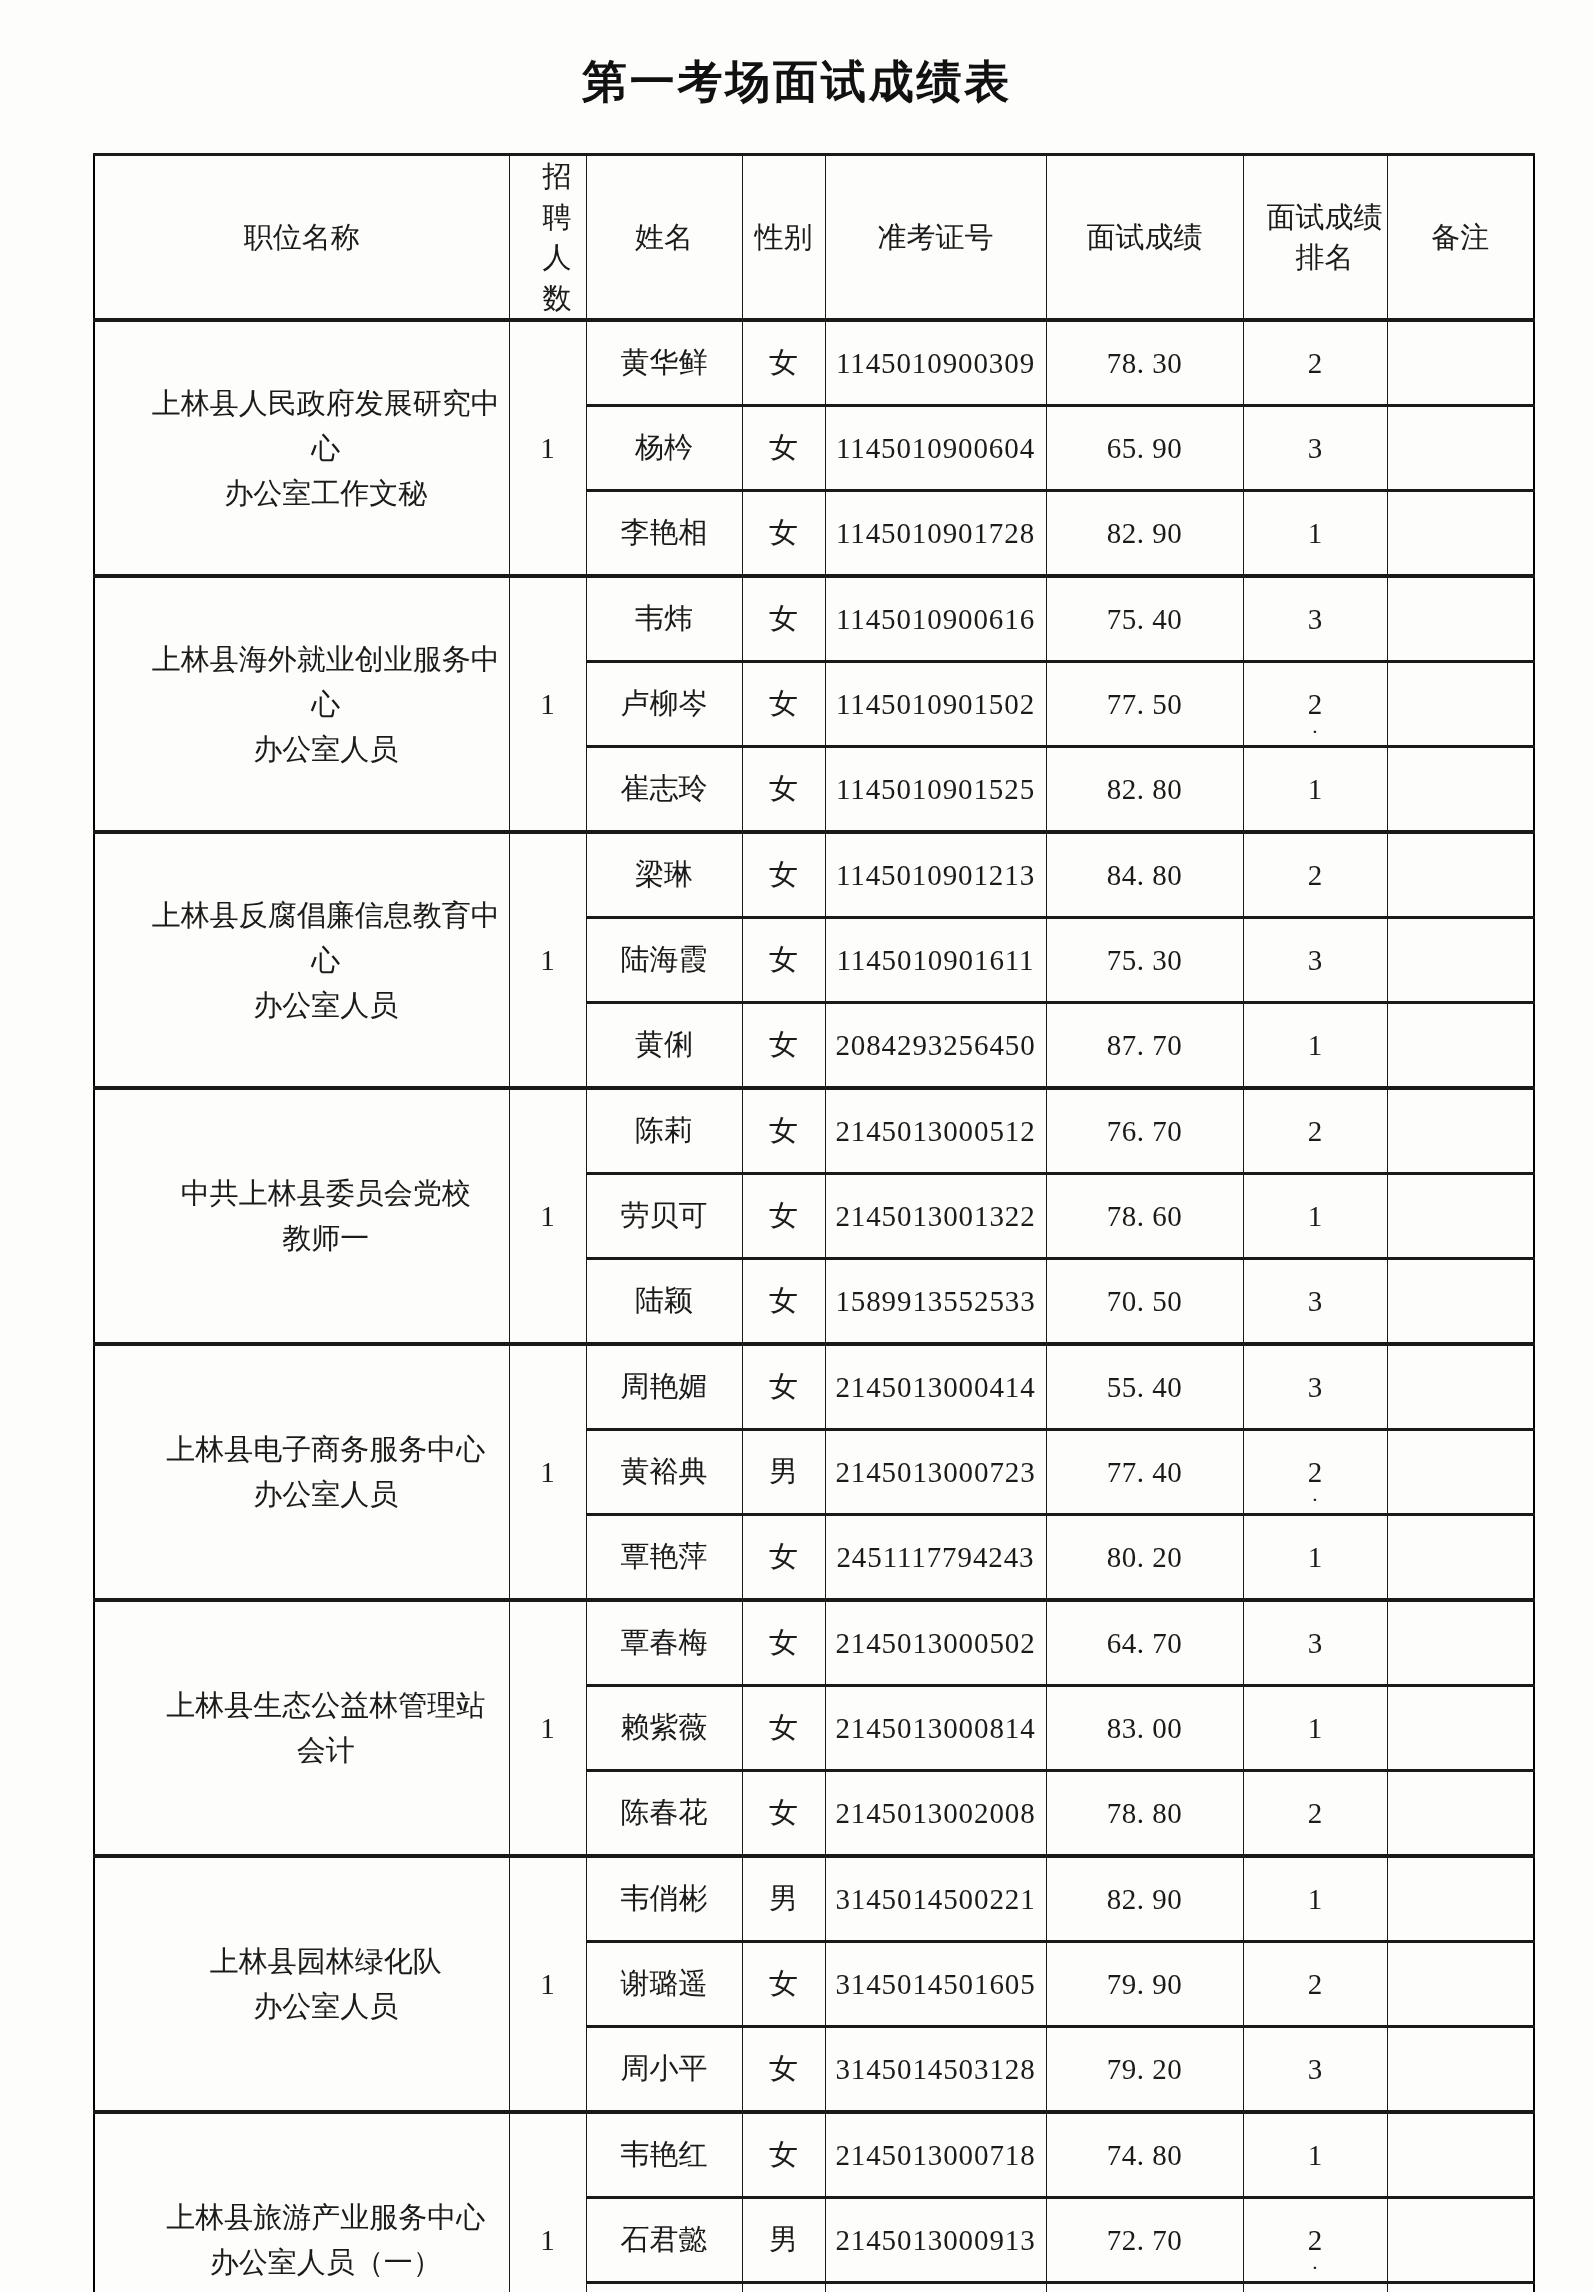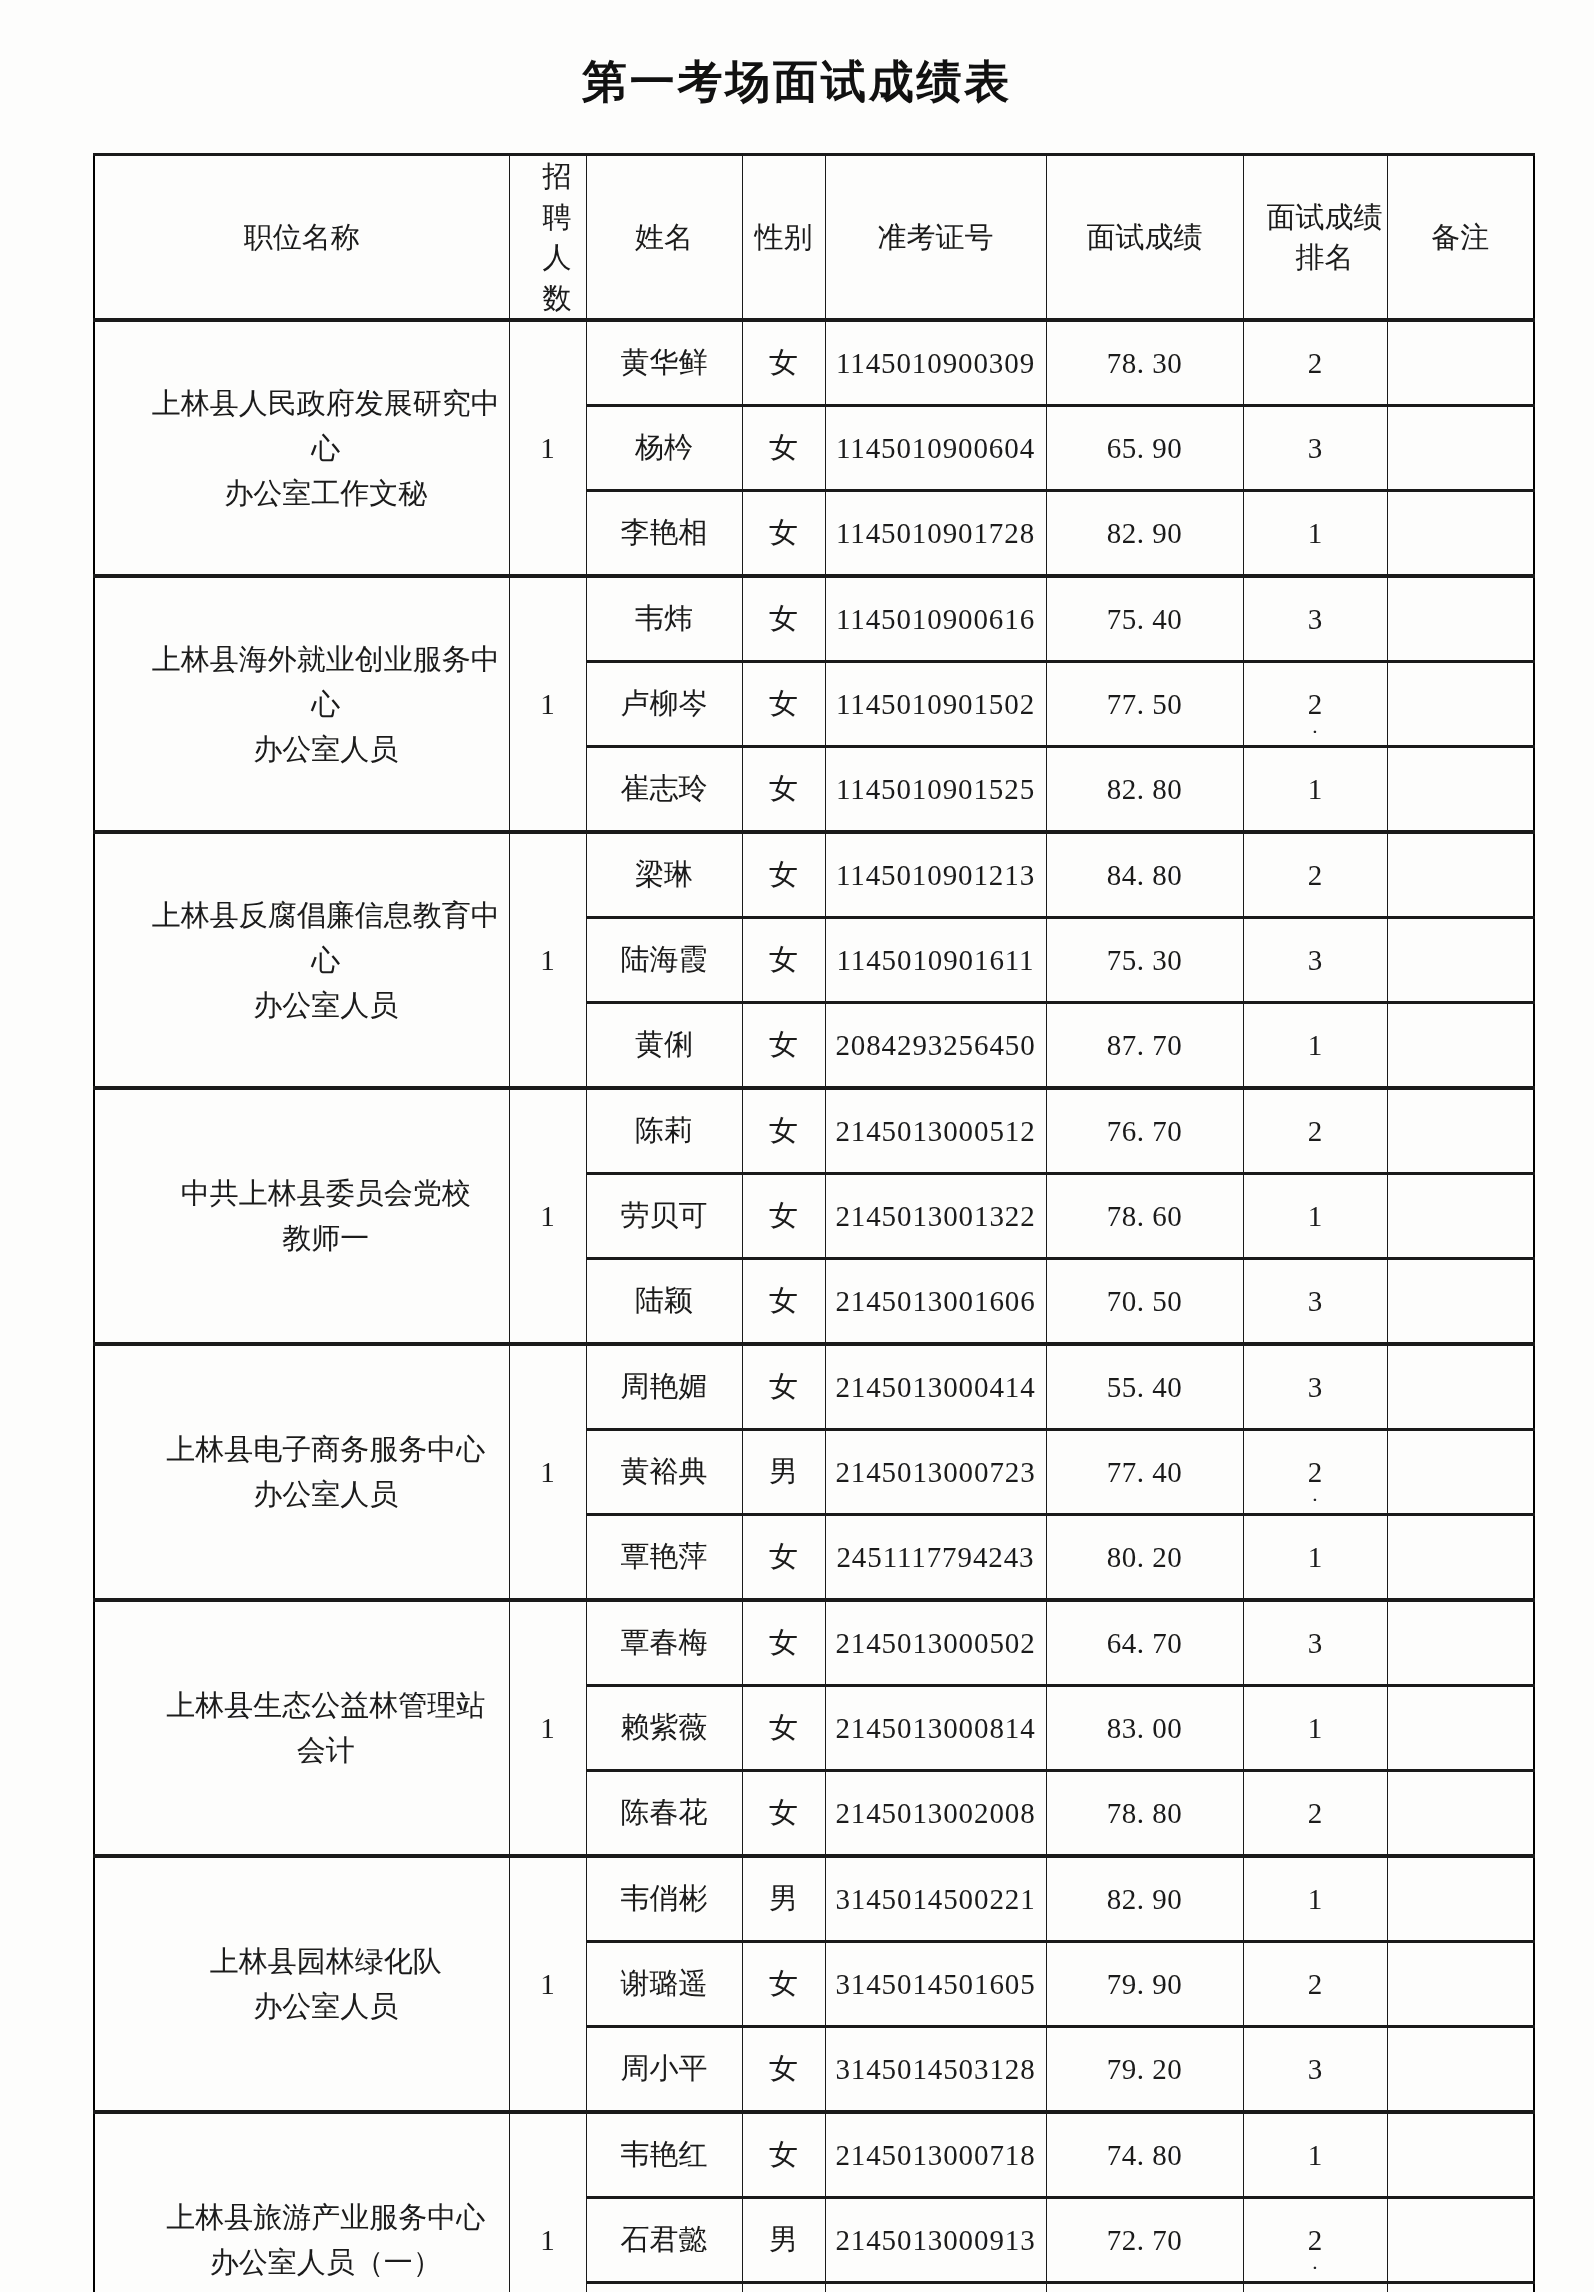--- a/index.html
+++ b/index.html
@@ -188,21 +188,21 @@
         <td>劳贝可</td>
         <td>女</td>
         <td class="ticket-cell">2145013001322</td>
         <td class="score-cell">78. 60</td>
         <td class="rank-cell"><span>1</span><span class="rank-mark"></span></td>
         <td></td>
       </tr>
       <tr>
         <td>陆颖</td>
         <td>女</td>
-        <td class="ticket-cell">2145013001606</td>
+        <td class="ticket-cell">1589913552533</td>
         <td class="score-cell">70. 50</td>
         <td class="rank-cell"><span>3</span><span class="rank-mark"></span></td>
         <td></td>
       </tr>
 
       <tr class="grp-start">
         <td class="pos-cell" rowspan="3">上林县电子商务服务中心
 办公室人员</td>
         <td rowspan="3">1</td>
         <td>周艳媚</td>

